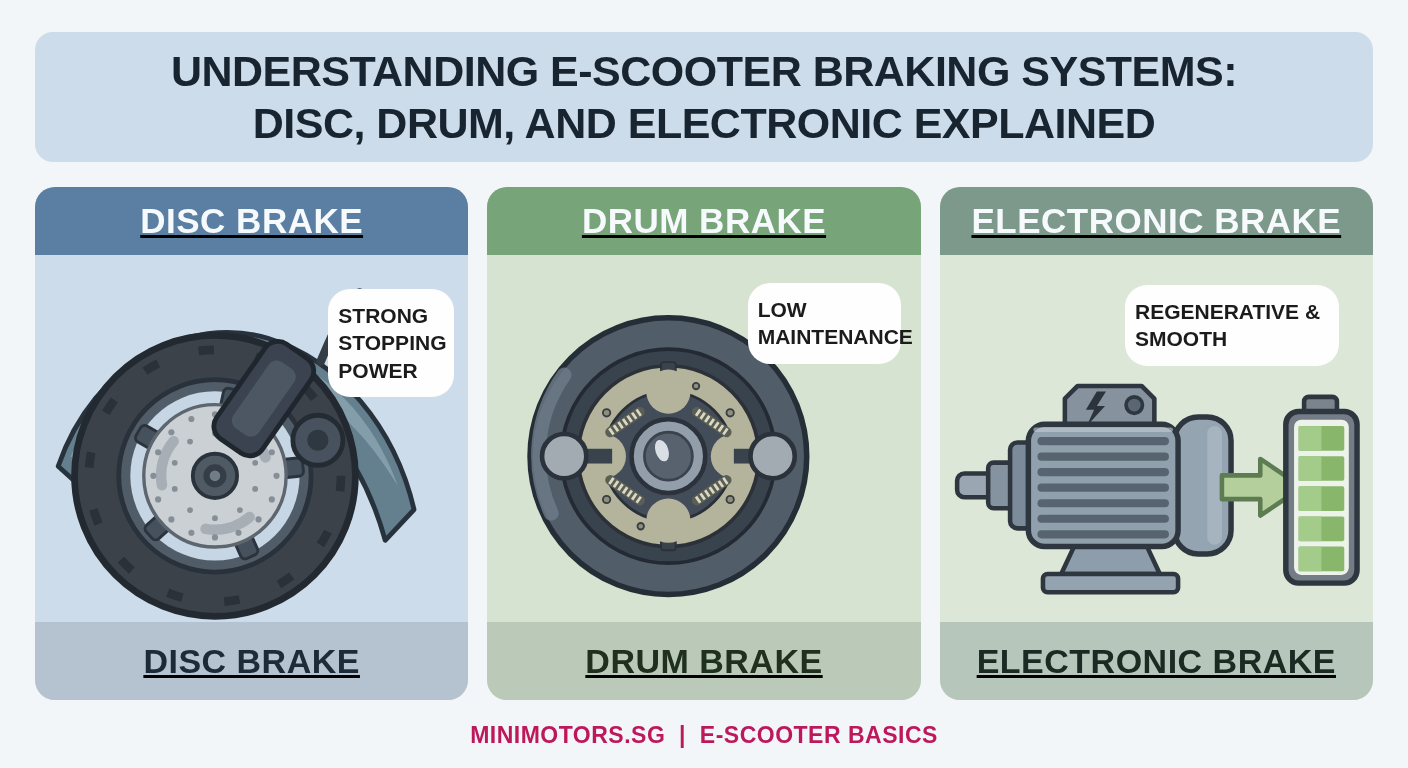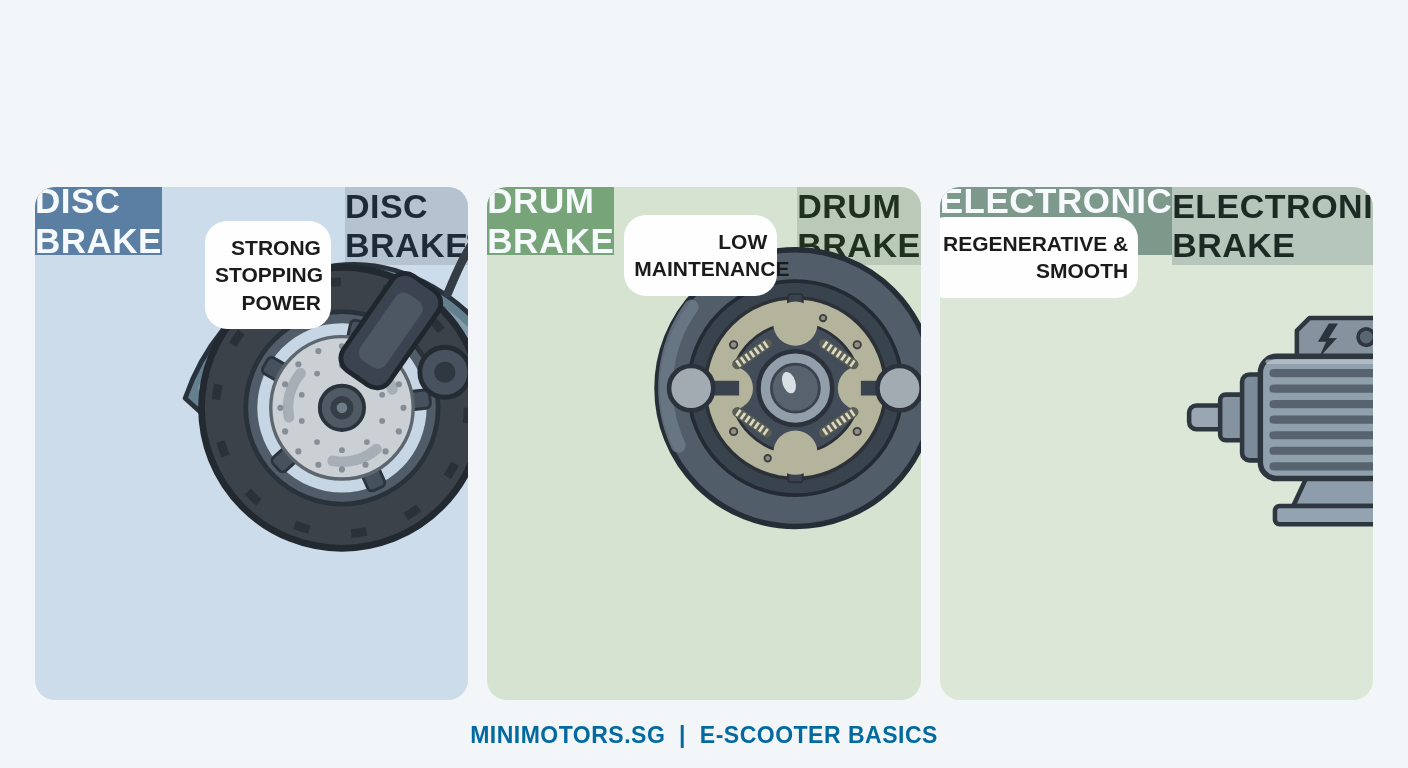--- a/index.html
+++ b/index.html
@@ -7,50 +7,54 @@
   .page{position:relative;width:1408px;height:768px;overflow:hidden;background:#f2f6f8;}
 
   .title-bar{position:absolute;left:35px;top:32px;width:1338px;height:130px;
     border-radius:18px;display:flex;flex-direction:column;justify-content:center;
     align-items:center;gap:4px;}
   .title-line{font-size:43px;font-weight:800;letter-spacing:-0.5px;line-height:1.12;
     text-align:center;white-space:pre;}
 
   .panels{position:absolute;left:35px;top:187px;width:1338px;height:513px;
     display:flex;gap:19px;}
-  .panel{flex:1;border-radius:20px;overflow:hidden;display:flex;flex-direction:row;
-    background:var(--body);}
+  .panel{flex:1;border-radius:20px;overflow:hidden;display:flex;flex-direction:column;
+    background:var(--body);text-decoration:underline;}
   .panel-header{height:68px;flex:0 0 68px;background:var(--hdr);color:#f6fafc;
     font-size:35px;font-weight:800;display:flex;align-items:center;justify-content:center;
     letter-spacing:0.5px;}
   .panel-body{flex:1;position:relative;}
   .panel-band{height:78px;flex:0 0 78px;background:var(--band);color:var(--label);
     font-size:34px;font-weight:800;display:flex;align-items:center;justify-content:center;
     letter-spacing:0.5px;}
 
   .badge{position:absolute;box-sizing:border-box;background:#fdfefd;color:#1b1b1b;
-    font-weight:700;border-radius:22px;text-align:right;padding:13px 10px;
+    font-weight:700;border-radius:22px;text-align:left;padding:13px 10px;
     font-size:21px;line-height:1.3;}
   .badge-disc{right:14px;top:34px;width:126px;}
   .badge-drum{right:20px;top:28px;width:153px;}
   .badge-elec{right:34px;top:30px;width:214px;}
 
   .illus{position:absolute;display:block;}
   .illus-disc{left:2px;top:14px;width:404px;height:356px;}
   .illus-drum{left:20px;top:46px;width:332px;height:314px;}
   .illus-elec{left:8px;top:116px;width:420px;height:238px;}
 
   .site-footer{position:absolute;left:0;right:0;top:722px;text-align:center;
     font-size:23px;font-weight:700;color:#141e28;letter-spacing:0.5px;white-space:pre;}
 </style>
 </head>
 <body>
 
 <div class="page" style="background: rgb(242, 246, 248);">
 
+  <div class="title-bar" style="background: rgb(205, 220, 234); color: rgb(24, 36, 47);">
+    <div class="title-line">UNDERSTANDING E-SCOOTER BRAKING SYSTEMS:</div>
+    <div class="title-line">DISC, DRUM, AND ELECTRONIC EXPLAINED</div>
+  </div>
 
   <div class="panels">
 
     <section class="panel" style="--hdr: #5b7fa3; --body: #cddcea; --band: #b5c3d0; --label: #1d2a37;">
       <header class="panel-header">DISC BRAKE</header>
       <div class="panel-body">
         <svg class="illus illus-disc" viewBox="0 0 420 370">
           <path d="M22,205 C 60,95 160,48 240,72 C 315,95 372,165 392,250 L 362,282 C 338,195 285,130 222,110 C 155,90 85,125 55,235 Z" fill="#64808f" stroke="#28323c" stroke-width="5" stroke-linejoin="round"></path>
           <path d="M35,195 C 75,105 165,62 238,84 C 300,103 350,155 375,225 C 330,150 280,118 220,100 C 160,84 95,118 60,210 Z" fill="#8aa2b0" opacity="0.85"></path>
           <circle cx="185" cy="215" r="146" fill="#3b424a" stroke="#232930" stroke-width="7"></circle>
@@ -217,14 +221,14 @@
             </g>
           </g>
         </svg>
         <div class="badge badge-elec">REGENERATIVE &amp; SMOOTH</div>
       </div>
       <footer class="panel-band">ELECTRONIC BRAKE</footer>
     </section>
 
   </div>
 
-  <div class="site-footer" style="color: #0369a1;">MINIMOTORS.SG  |  E-SCOOTER BASICS</div>
+  <div class="site-footer" style="color: #be185d;">MINIMOTORS.SG  |  E-SCOOTER BASICS</div>
 </div>
 
 </body></html>

